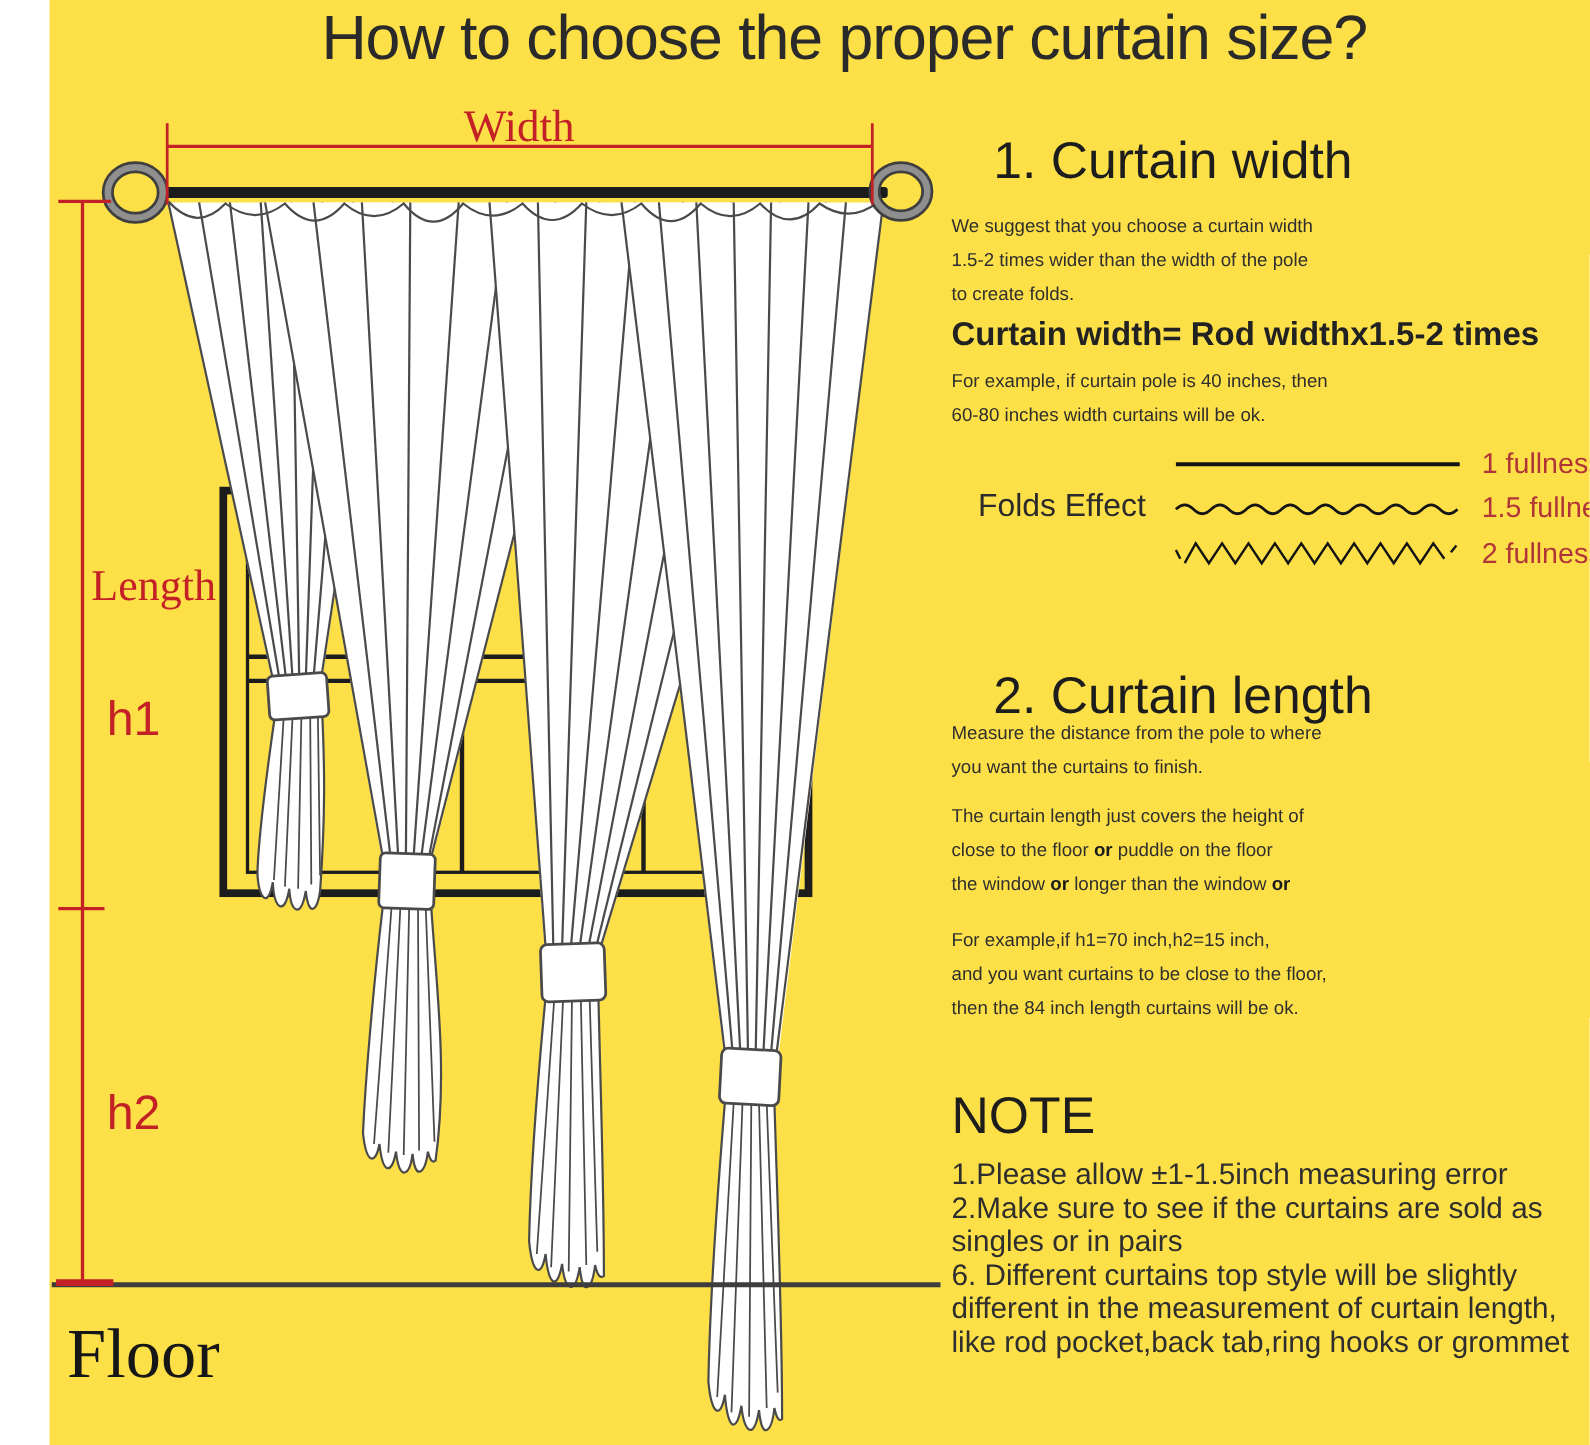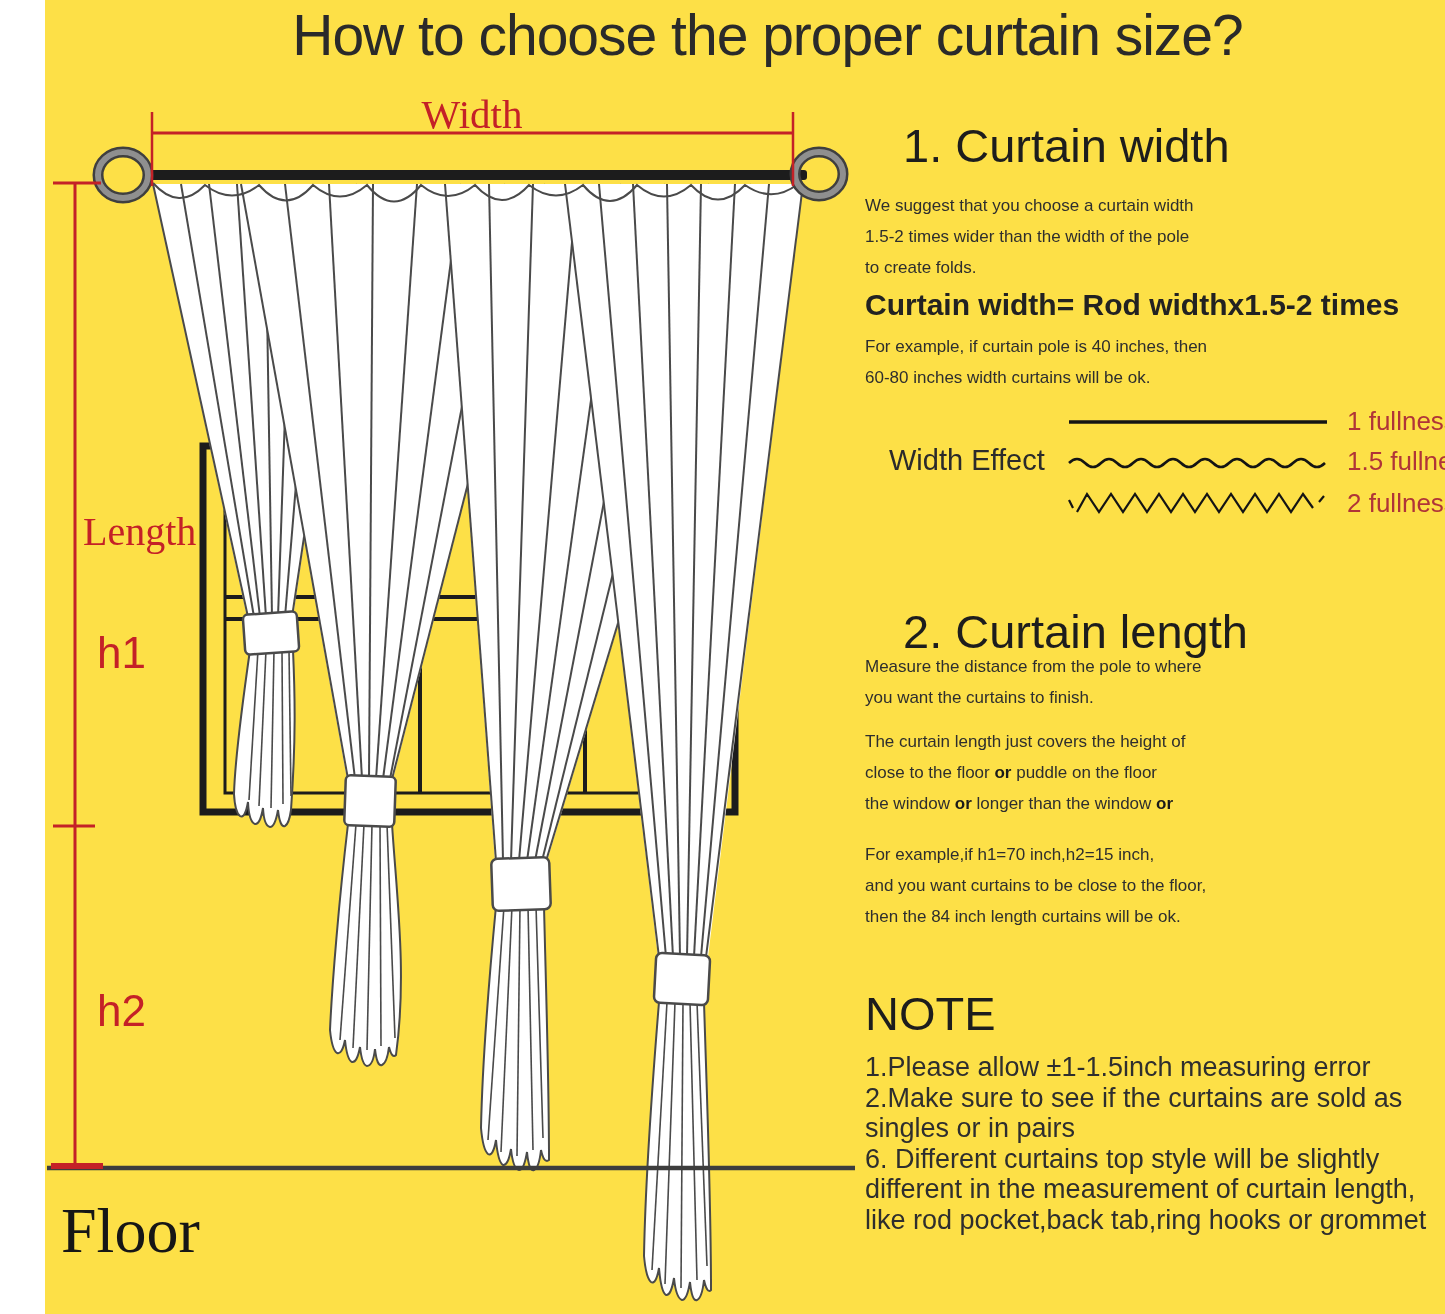--- a/index.html
+++ b/index.html
@@ -177,21 +177,21 @@
     </div>
 
   <div class="formula col-item" style="top:288px;">Curtain width= Rod widthx1.5-2 times</div>
 
   <div class="para col-item" style="top:331px;width:620px;">
       <div>For example, if curtain pole is 40 inches, then</div>
       <div>60-80 inches width curtains will be ok.</div>
     </div>
 
   <div class="folds">
-    <div class="folds-label">Width Effect</div>
+    <div class="folds-label">Folds Effect</div>
 
     <div class="fold-row" style="top:4px;">
       <svg class="fold-line" width="265" height="36" viewBox="0 0 265 36">
         <line x1="2" y1="18" x2="260" y2="18" stroke="#141414" stroke-width="3.5"></line>
       </svg>
       <span class="fold-tag">1 fullness</span>
     </div>
 
     <div class="fold-row" style="top:44px;">
       <svg class="fold-line" width="265" height="36" viewBox="0 0 265 36">

